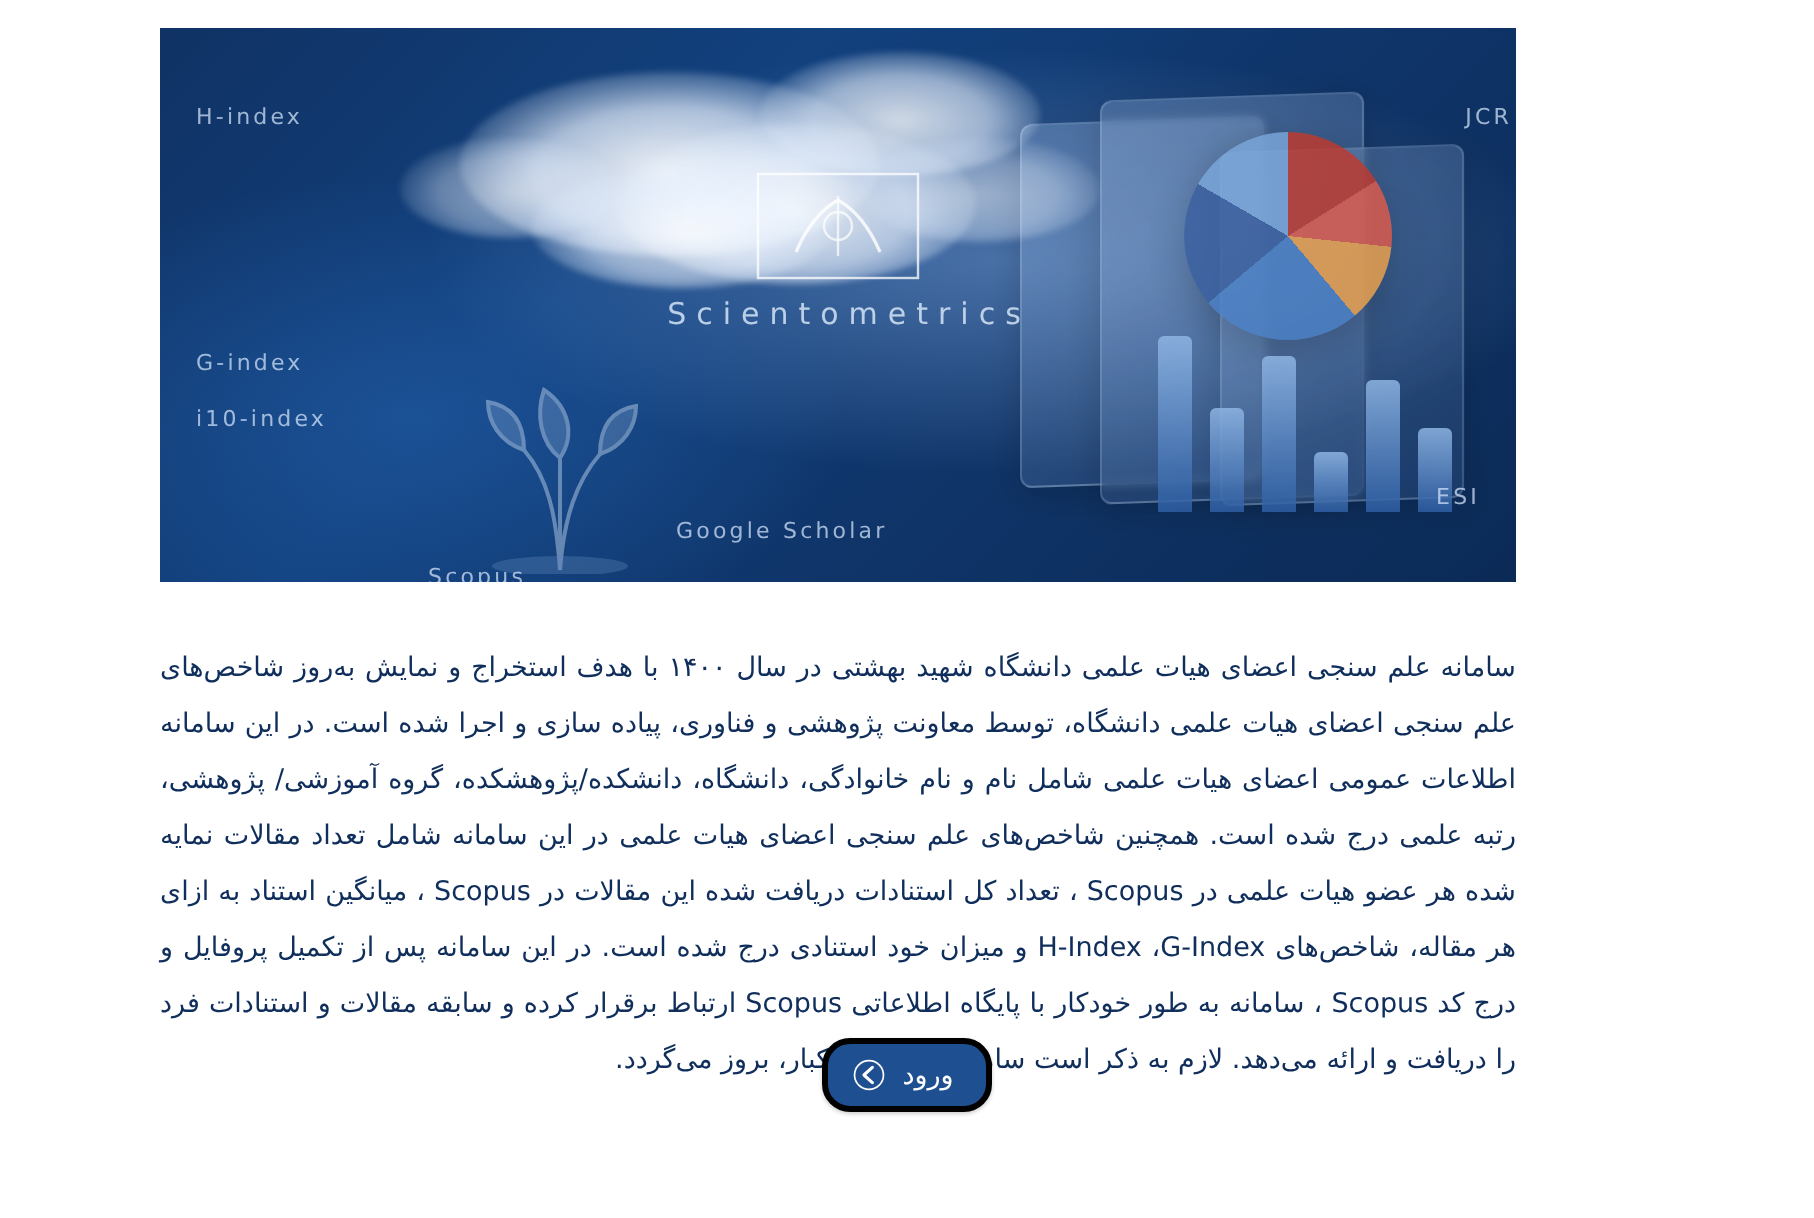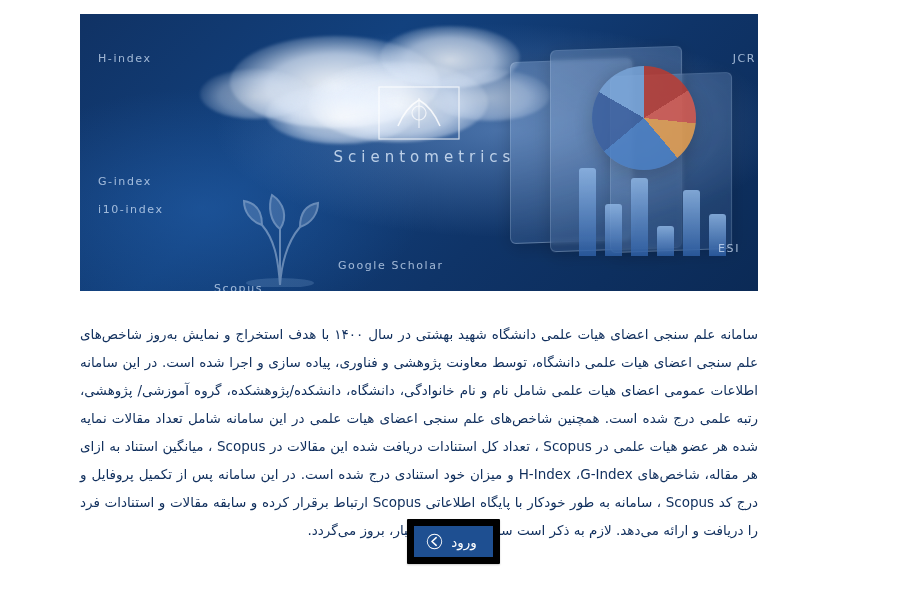--- a/index.html
+++ b/index.html
@@ -181,22 +181,22 @@
     left: 0; right: 0;
     top: 519px;
     text-align: center;
   }
   .enter-btn {
     display: inline-flex;
     align-items: center;
     gap: 8px;
     background: #1e4f91;
     color: #ffffff;
-    border: 7px solid #000000;
-    border-radius: 1px;
+    border: 3px solid #000000;
+    border-radius: 14px;
     padding: 7px 16px 7px 12px;
     font-size: 13.5px;
     font-family: "DejaVu Sans", "Liberation Sans", sans-serif;
     cursor: pointer;
     box-shadow: 0 1px 2px rgba(0,0,0,.2);
     direction: rtl;
   }
   .enter-icon {
     width: 17px; height: 17px;
     flex: 0 0 auto;

